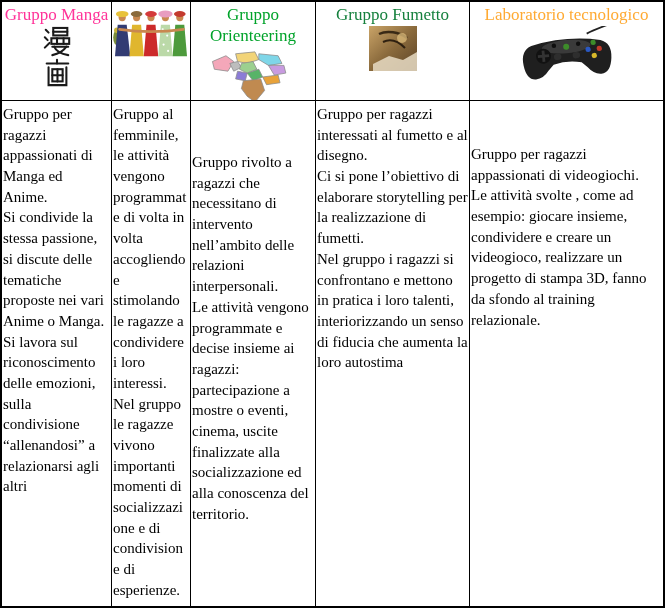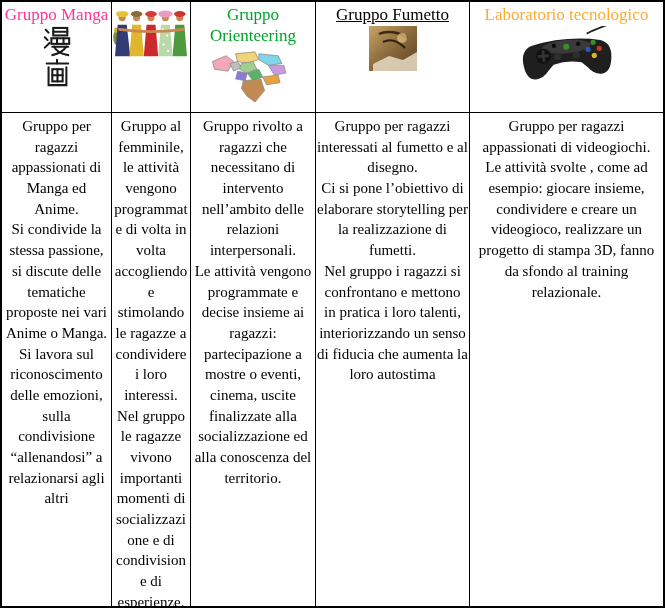--- a/index.html
+++ b/index.html
@@ -7,44 +7,43 @@
   body { font-family: "Liberation Serif", "DejaVu Serif", serif; color: #000; }
 
   .sheet {
     width: 665px;
     height: 608px;
     border: 2px solid #000;
     display: flex;
     background: #fff;
   }
   .col { display: flex; flex-direction: column; border-right: 1px solid #000; }
-  .col:last-child { border-right: none; }
+  .col:last-child { border-right: none; gap: 40px; }
   .col-manga        { width: 110px; }
   .col-ragazze      { width: 79px; }
-  .col-orienteering { width: 125px; }
+  .col-orienteering { width: 125px; gap: 48px; }
   .col-fumetto      { width: 154px; }
   .col-tecnologico  { width: 193px; }
 
   .header-cell {
-    height: 111px;
+    height: 99px;
     border-bottom: 1px solid #000;
     text-align: center;
     padding: 2px 1px 0 1px;
     overflow: hidden;
   }
   .cell-title {
     font-size: 17px;
     line-height: 1.25;
     overflow-wrap: break-word;
   }
   .cell-icon { margin-top: 1px; line-height: 0; }
 
   .body-cell {
     flex: 1;
-    text-align: center;
     padding: 3px 1px 10px 1px;
     overflow: hidden;
   }
   .cell-desc {
     font-size: 15px;
     line-height: 1.38;
     white-space: pre-line;
     overflow-wrap: break-word;
   }
 </style>
@@ -150,21 +149,21 @@
       </div>
     </div>
     <div class="body-cell">
       <div class="cell-desc">Gruppo rivolto a ragazzi che necessitano di intervento nell’ambito delle relazioni interpersonali.
 Le attività vengono programmate e decise insieme ai ragazzi: partecipazione a mostre o eventi, cinema, uscite finalizzate alla socializzazione ed alla conoscenza del territorio.</div>
     </div>
   </div>
 
   <div class="col col-fumetto">
     <div class="header-cell">
-      <div class="cell-title" style="color: #000000; text-decoration: underline;">Gruppo Fumetto</div>
+      <div class="cell-title" style="color: #15803d;">Gruppo Fumetto</div>
       <div class="cell-icon">
         <svg viewBox="0 0 48 45" width="48" height="45" aria-hidden="true">
           <defs>
             <linearGradient id="sepia" x1="0" y1="0" x2="1" y2="1">
               <stop offset="0" stop-color="#caa468"></stop>
               <stop offset="0.5" stop-color="#8a6a3c"></stop>
               <stop offset="1" stop-color="#5a4226"></stop>
             </linearGradient>
           </defs>
           <rect width="48" height="45" fill="url(#sepia)"></rect>

